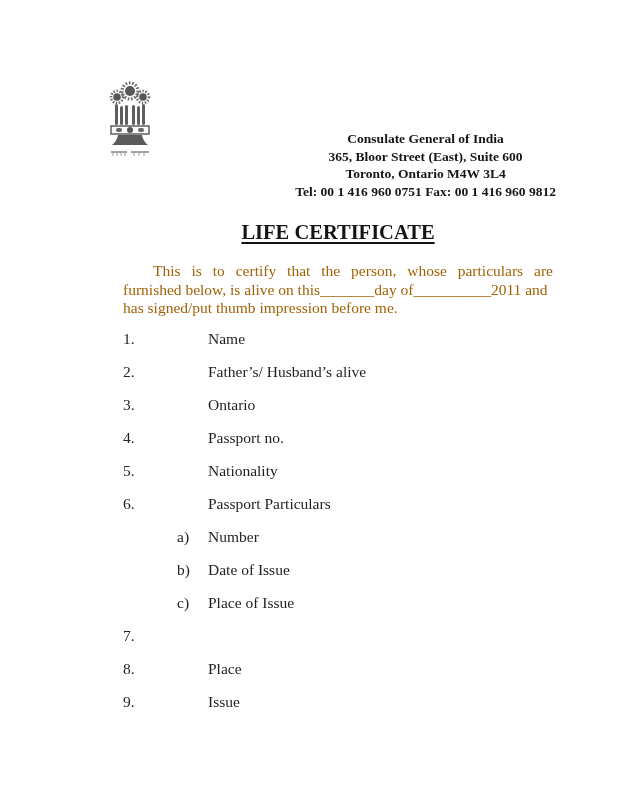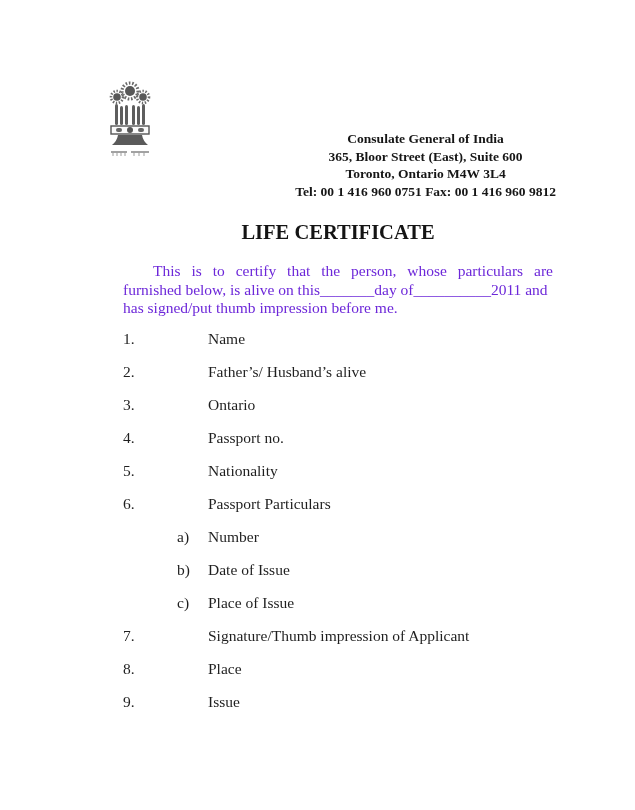--- a/index.html
+++ b/index.html
@@ -16,26 +16,27 @@
     position:absolute;top:99px;right:79px;
     text-align:center;font-weight:bold;
     font-size:13.5px;line-height:17.7px;
     color:#161616;white-space:nowrap;margin-top:31px;
   }
   .title{
     position:absolute;top:221px;left:123px;width:430px;margin:0;
     text-align:center;font-size:20.5px;font-weight:bold;color:#141414;
   }
   .title .u{
+    text-decoration:underline;
     text-decoration-thickness:2px;
     text-underline-offset:3px;
   }
   .para{
     position:absolute;top:262px;left:123px;width:430px;
-    font-size:15.5px;line-height:18.5px;color:#6d28d9;
+    font-size:15.5px;line-height:18.5px;color:#a16207;
   }
   .para .l1{text-align:justify;text-align-last:justify;text-justify:inter-word;text-indent:30px;}
   .para .l2{white-space:nowrap;}
   .list{
     position:absolute;top:330px;left:123px;width:470px;
     font-size:15.5px;color:#1f1f1f;
   }
   .row{display:flex;align-items:flex-start;height:33px;}
   .row .num{width:85px;flex:none;}
   .subrow{padding-left:54px;}
@@ -149,21 +150,20 @@
       <span class="lbl">Date of Issue</span>
     </div>
 
     <div class="row subrow">
       <span class="letter">c)</span>
       <span class="lbl">Place of Issue</span>
     </div>
 
     <div class="row">
       <span class="num">7.</span>
-      <span class="lbl">Signature/Thumb impression of Applicant</span>
     </div>
 
     <div class="row">
       <span class="num">8.</span>
       <span class="lbl">Place</span>
     </div>
 
     <div class="row">
       <span class="num">9.</span>
       <span class="lbl">Issue</span>

